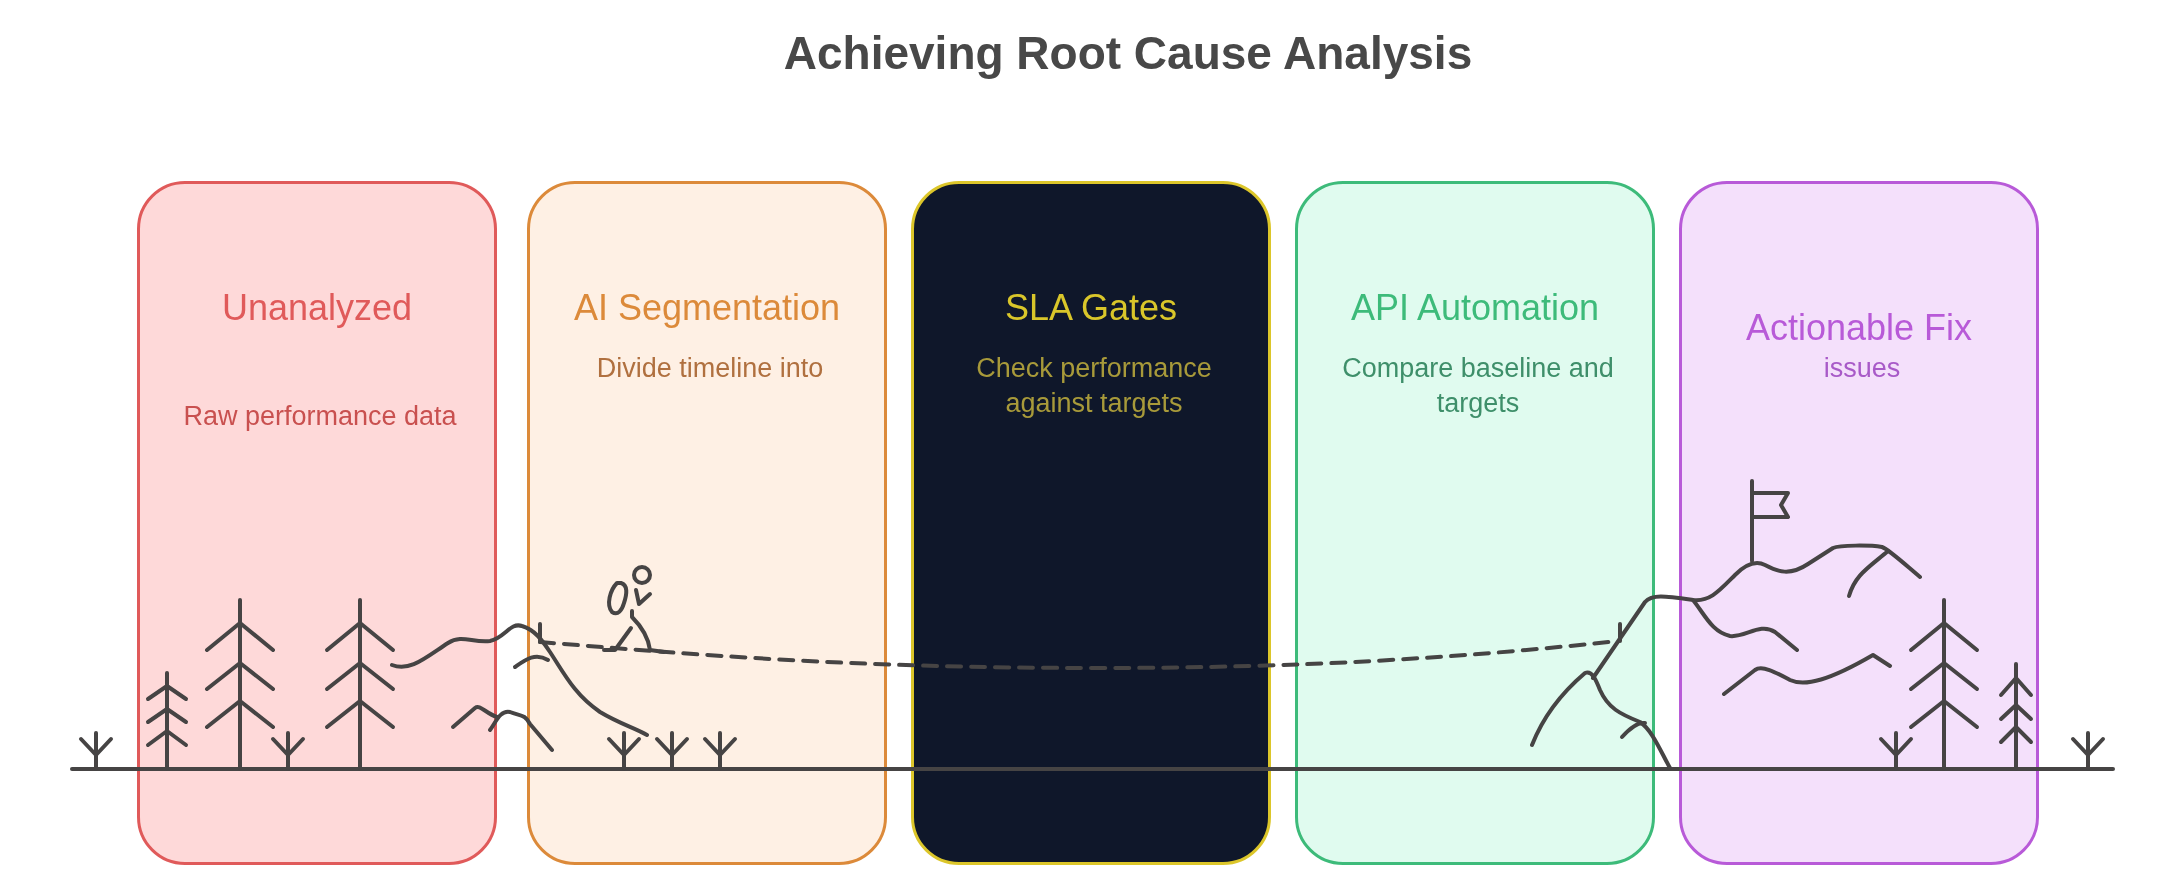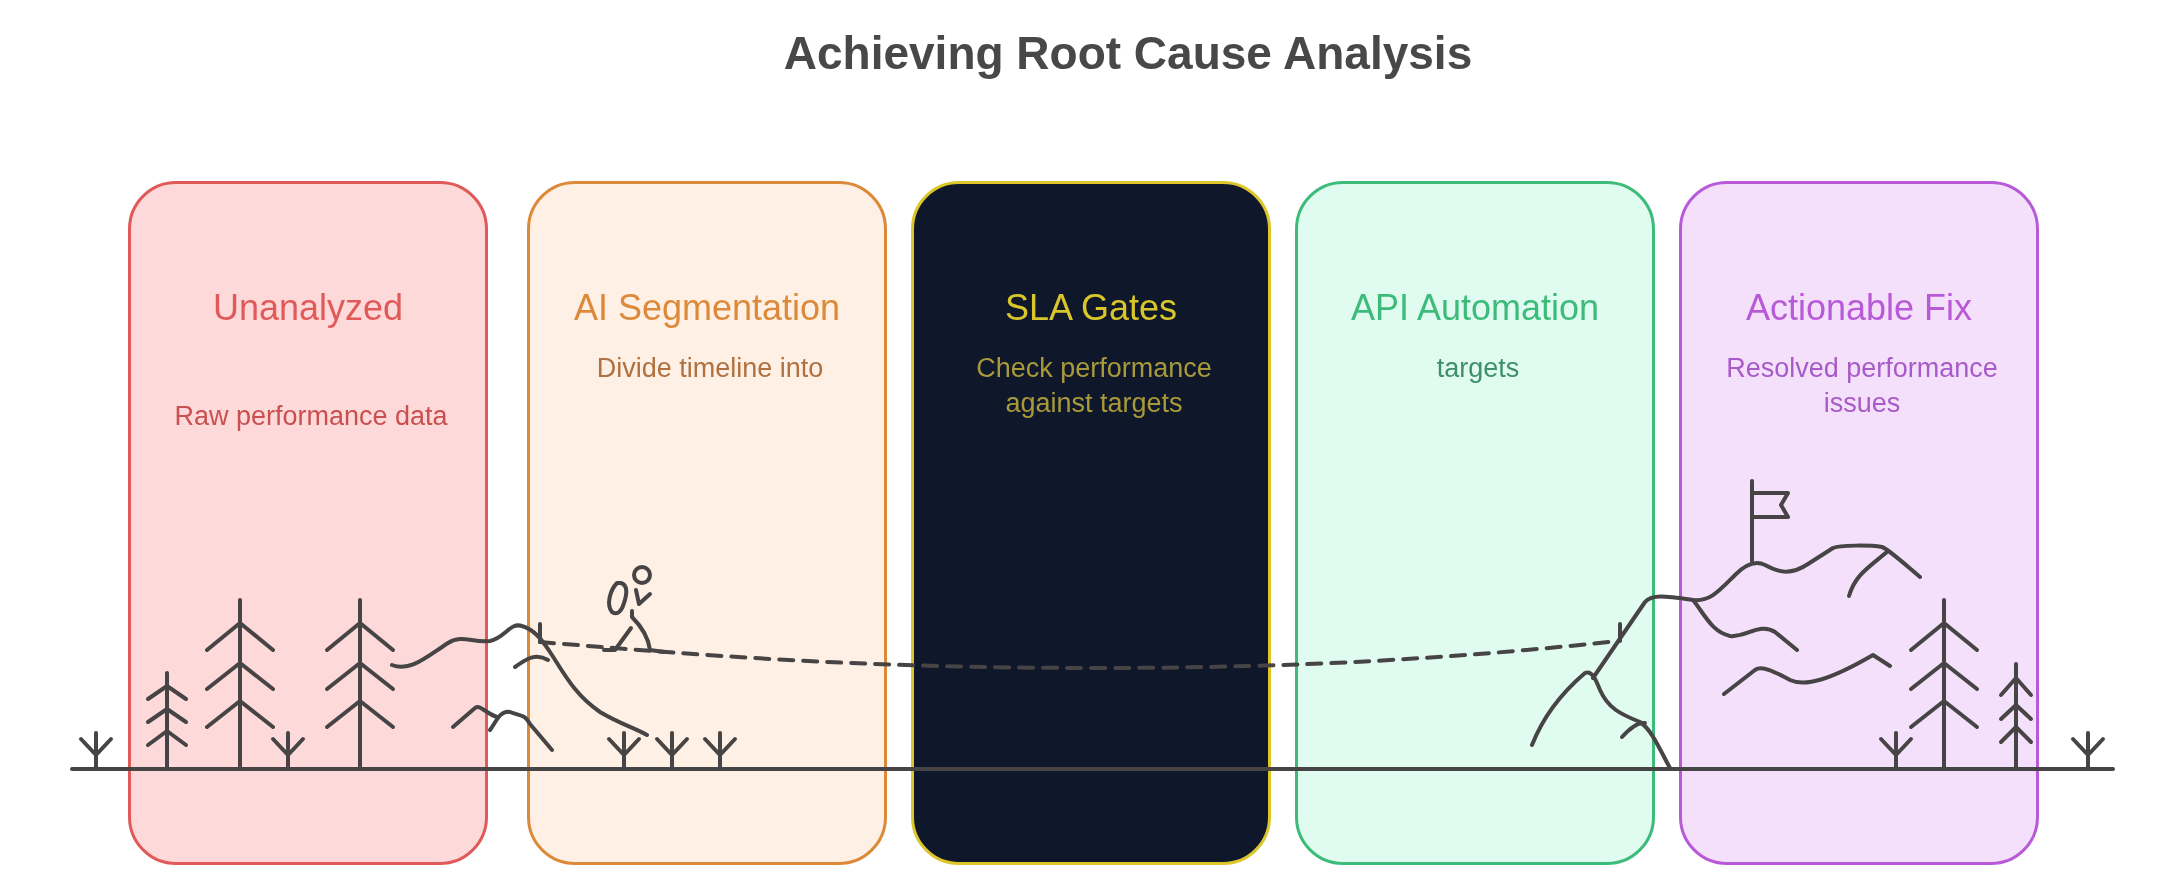--- a/index.html
+++ b/index.html
@@ -1,30 +1,30 @@
 <!DOCTYPE html>
 <html><head>
 <meta charset="utf-8">
 <style>
   html, body { margin:0; padding:0; background:#ffffff; }
   body { width:2184px; height:882px; position:relative; overflow:hidden; font-family:"Liberation Sans", sans-serif; }
   .title { position:absolute; left:0; top:26px; width:2184px; text-align:center; font-size:46px; font-weight:bold; color:#484848; font-family:"Liberation Sans", sans-serif;padding-left:36px; }
   .card { position:absolute; top:181px; width:360px; height:684px; box-sizing:border-box; border:3px solid; border-radius:48px; }
   .card-title { position:absolute; left:0; top:100px; width:100%; text-align:center; font-size:36px; line-height:48px; font-family:"Liberation Sans", sans-serif; }
   .card-sub { position:absolute; left:10px; width:340px; text-align:center; font-size:27px; line-height:35px; font-family:"Liberation Sans", sans-serif; }
-  .c1 { left:128px; background:#fed9d9; border-color:#e05a5a; }
+  .c1 { left:137px; background:#fed9d9; border-color:#e05a5a; }
   .c1 .card-title { color:#e05a5a; } .c1 .card-sub { color:#c9504f; top:215px; }
   .c2 { left:527px; background:#fef0e4; border-color:#dc8a3a; }
   .c2 .card-title { color:#dc8a3a; } .c2 .card-sub { color:#b0703f; top:167px; }
   .c3 { left:911px; background:#0f172a; border-color:#dcc62a; }
   .c3 .card-title { color:#d9c62a; } .c3 .card-sub { color:#a89a3a; top:167px; }
   .c4 { left:1295px; background:#e0fbef; border-color:#3dbb7a; }
   .c4 .card-title { color:#3dbb7a; } .c4 .card-sub { color:#3e8f6a; top:167px; }
   .c5 { left:1679px; background:#f4e0fb; border-color:#b85ad8; }
-  .c5 .card-title { color:#b85ad8; } .c5 .card-sub { color:#a85ac8; top:167px; }
+  .c5 .card-title { color:#b85ad8;margin-top:20px; } .c5 .card-sub { color:#a85ac8; top:167px; }
   svg.scene { position:absolute; left:0; top:0; width:2184px; height:882px; }
   svg.scene path, svg.scene line, svg.scene polyline, svg.scene circle { fill:none; stroke:#464444; stroke-width:4; stroke-linecap:round; stroke-linejoin:round; }
 </style>
 </head>
 <body>
 
 <div class="title">Achieving Root Cause Analysis</div>
 
 <div class="card c1">
   <div class="card-title">
@@ -52,30 +52,30 @@
     <div>Check performance</div>
     <div>against targets</div>
   </div>
 </div>
 
 <div class="card c4">
   <div class="card-title">
     <div>API Automation</div>
   </div>
   <div class="card-sub">
+    <div>Compare baseline and</div>
     <div>targets</div>
   </div>
 </div>
 
 <div class="card c5">
   <div class="card-title">
     <div>Actionable Fix</div>
   </div>
   <div class="card-sub">
-    <div>Resolved performance</div>
     <div>issues</div>
   </div>
 </div>
 
 <svg class="scene" viewBox="0 0 2184 882">
 
   <line x1="72" y1="769" x2="2113" y2="769"></line>
 
   <g>
       <line x1="96" y1="769" x2="96" y2="733"></line>

